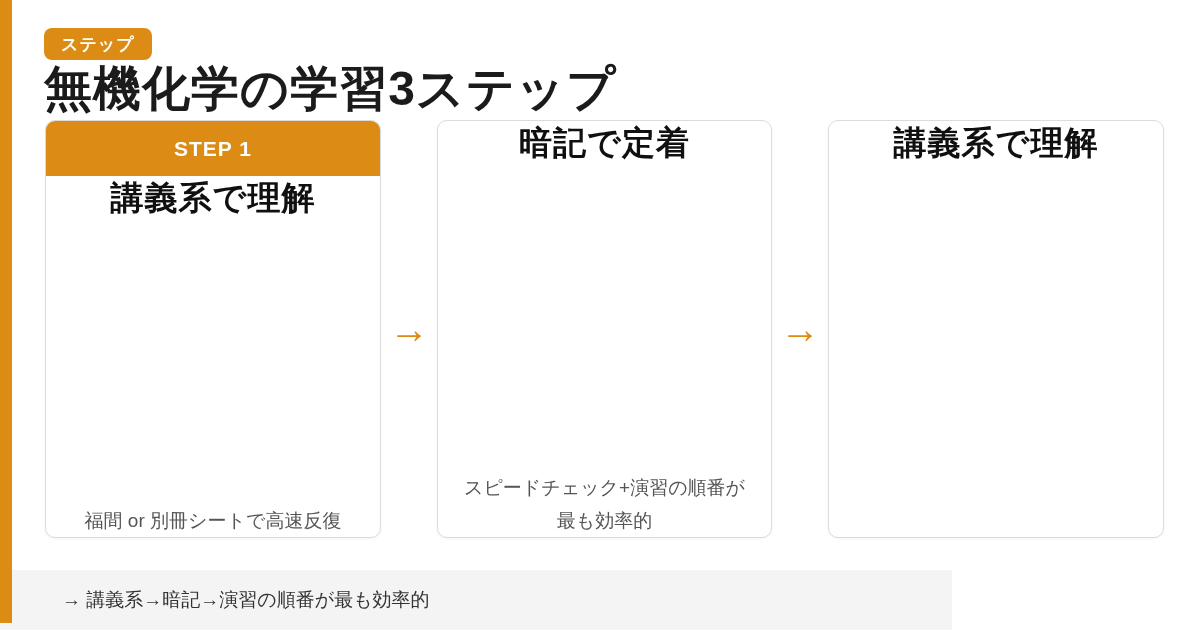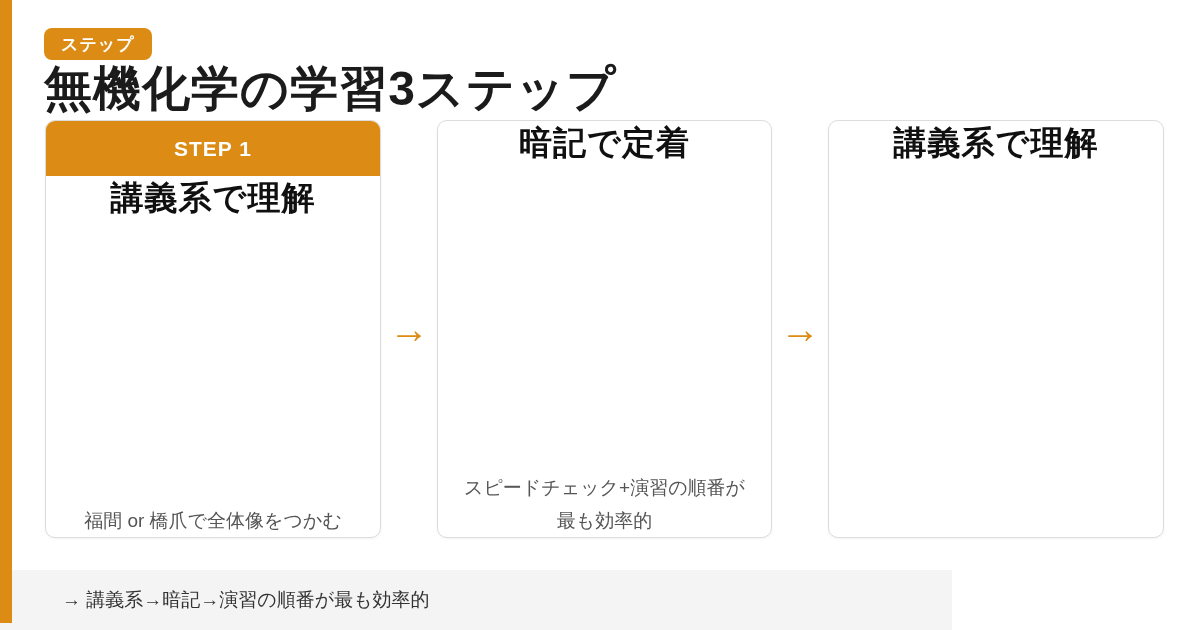--- a/index.html
+++ b/index.html
@@ -100,21 +100,21 @@
 </div>
 
 <h1 class="page-title">無機化学の学習3ステップ</h1>
 
 <div class="steps-row">
 
   <div class="step-card">
     <div class="step-card-header">STEP 1</div>
     <div class="step-card-body">
       <div class="step-card-title">講義系で理解</div>
-      <div class="step-card-subtitle">福間 or 橋爪で全体像をつかむ</div>
+      <div class="step-card-subtitle">福間 or 別冊シートで高速反復</div>
     </div>
   </div>
 
   <div class="arrow-cell">→</div>
 
   <div class="step-card middle">
     <div class="step-card-body">
       <div class="step-card-title">暗記で定着</div>
       <div class="step-card-subtitle">スピードチェック+演習の順番が最も効率的</div>
     </div>

